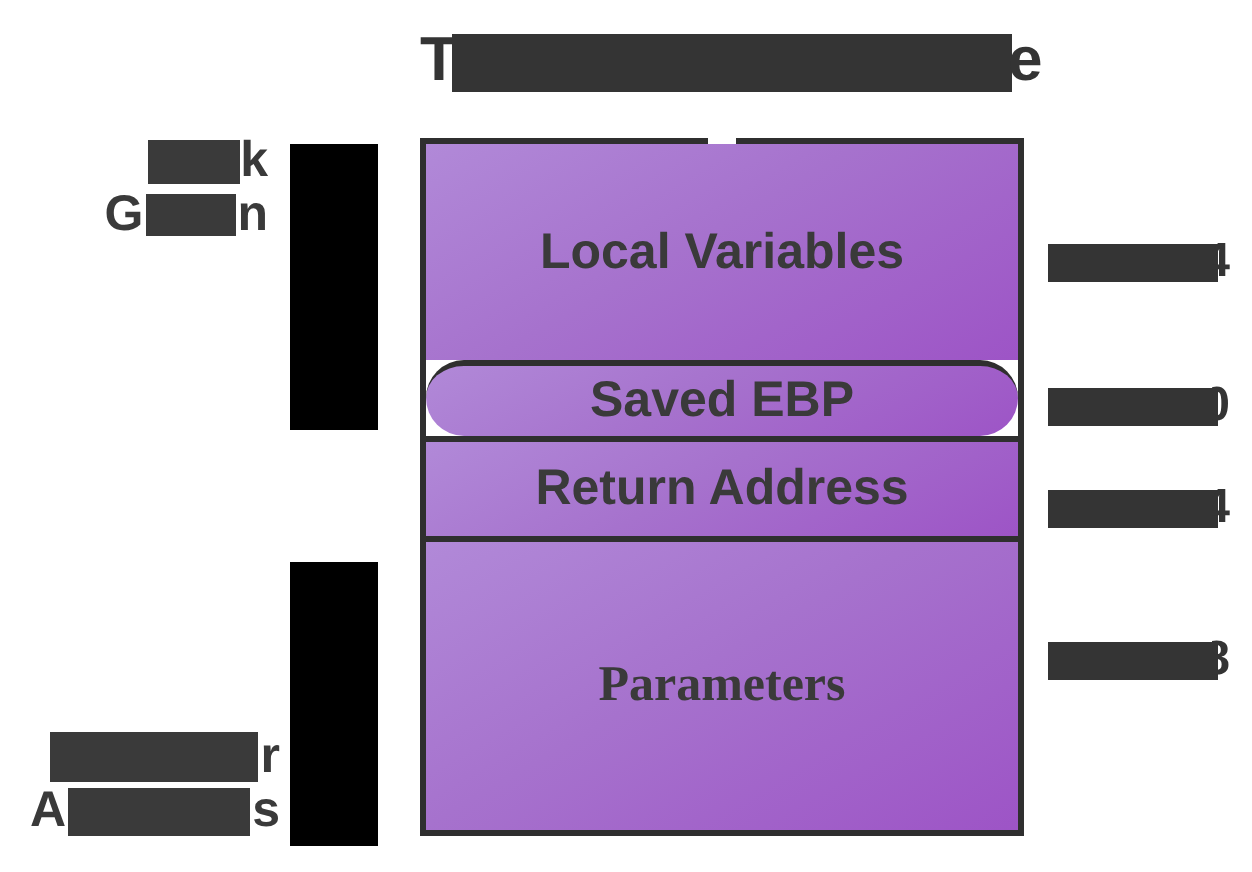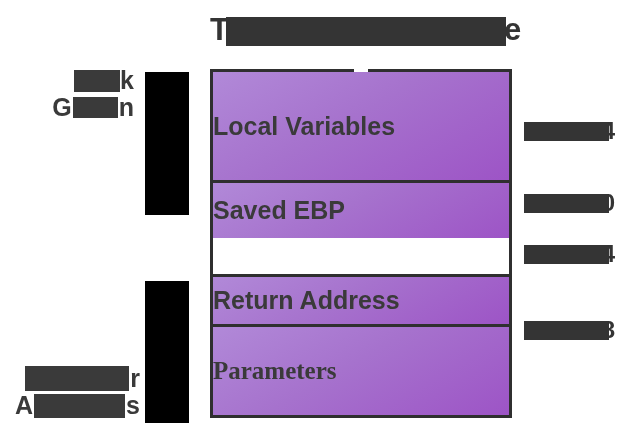--- a/index.html
+++ b/index.html
@@ -39,29 +39,29 @@
   .arrow-bar{position:absolute;left:145px;width:44px;background:#000000;}
   #arrow-upper{top:72px;height:143px;}
   #arrow-lower{top:281px;height:142px;}
   
   #stack-box{
     position:absolute;left:210px;top:69px;width:302px;height:349px;
     box-sizing:border-box;border:3px solid #2f2f2f;
     display:flex;flex-direction:column;
   }
   .stack-section{
-    display:flex;align-items:center;justify-content:flex-start;
+    display:flex;align-items:center;justify-content:center;
     background:linear-gradient(150deg,#b189d8 0%,#a672cd 45%,#9d54c6 100%);
     font-size:25px;font-weight:bold;color:#3a3a3a;
     box-sizing:border-box;
   }
   .stack-section + .stack-section{border-top:3px solid #2f2f2f;}
   #section-local{height:108px;}
-  #section-ebp{height:58px;}
-  #section-ret{height:50px;margin-top:36px;}
+  #section-ebp{height:38px;border-radius:22px;}
+  #section-ret{height:50px;}
   #section-params{flex:1;font-family:Liberation Serif, serif;}
   #border-gap{
     position:absolute;left:354px;top:68px;width:14px;height:4px;
     background:#ffffff;
   }
   
   .addr{
     position:absolute;left:524px;display:flex;align-items:center;
   }
   .addr .addr-bar{width:85px;height:19px;background:#343434;}

